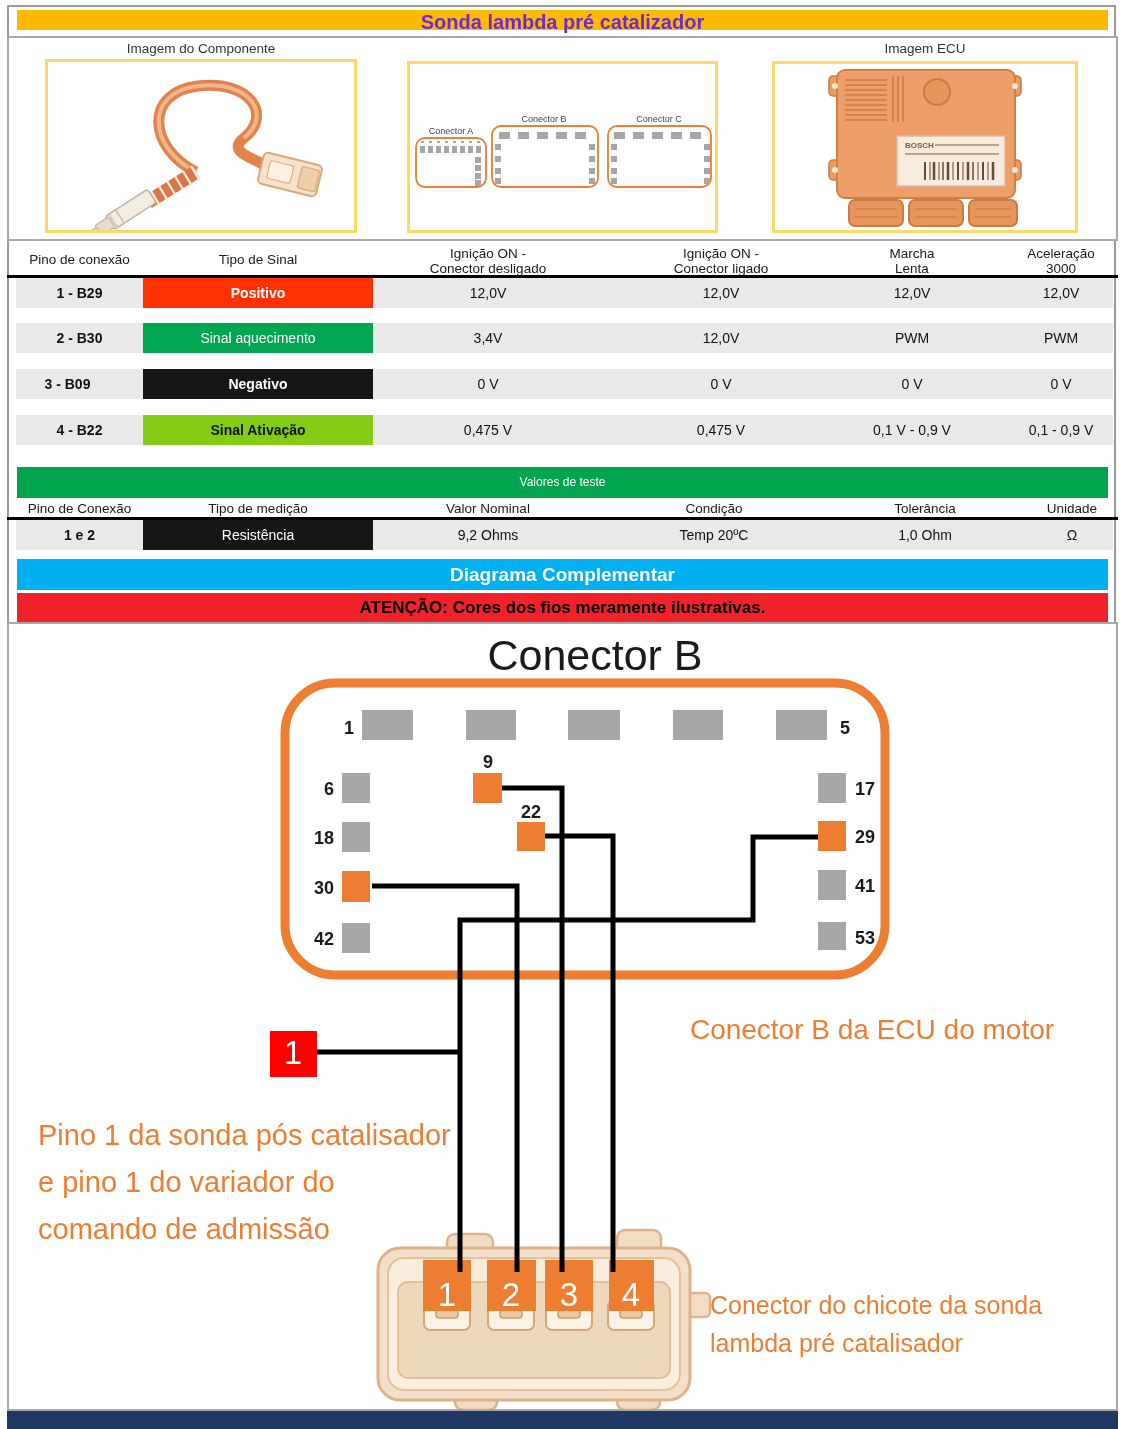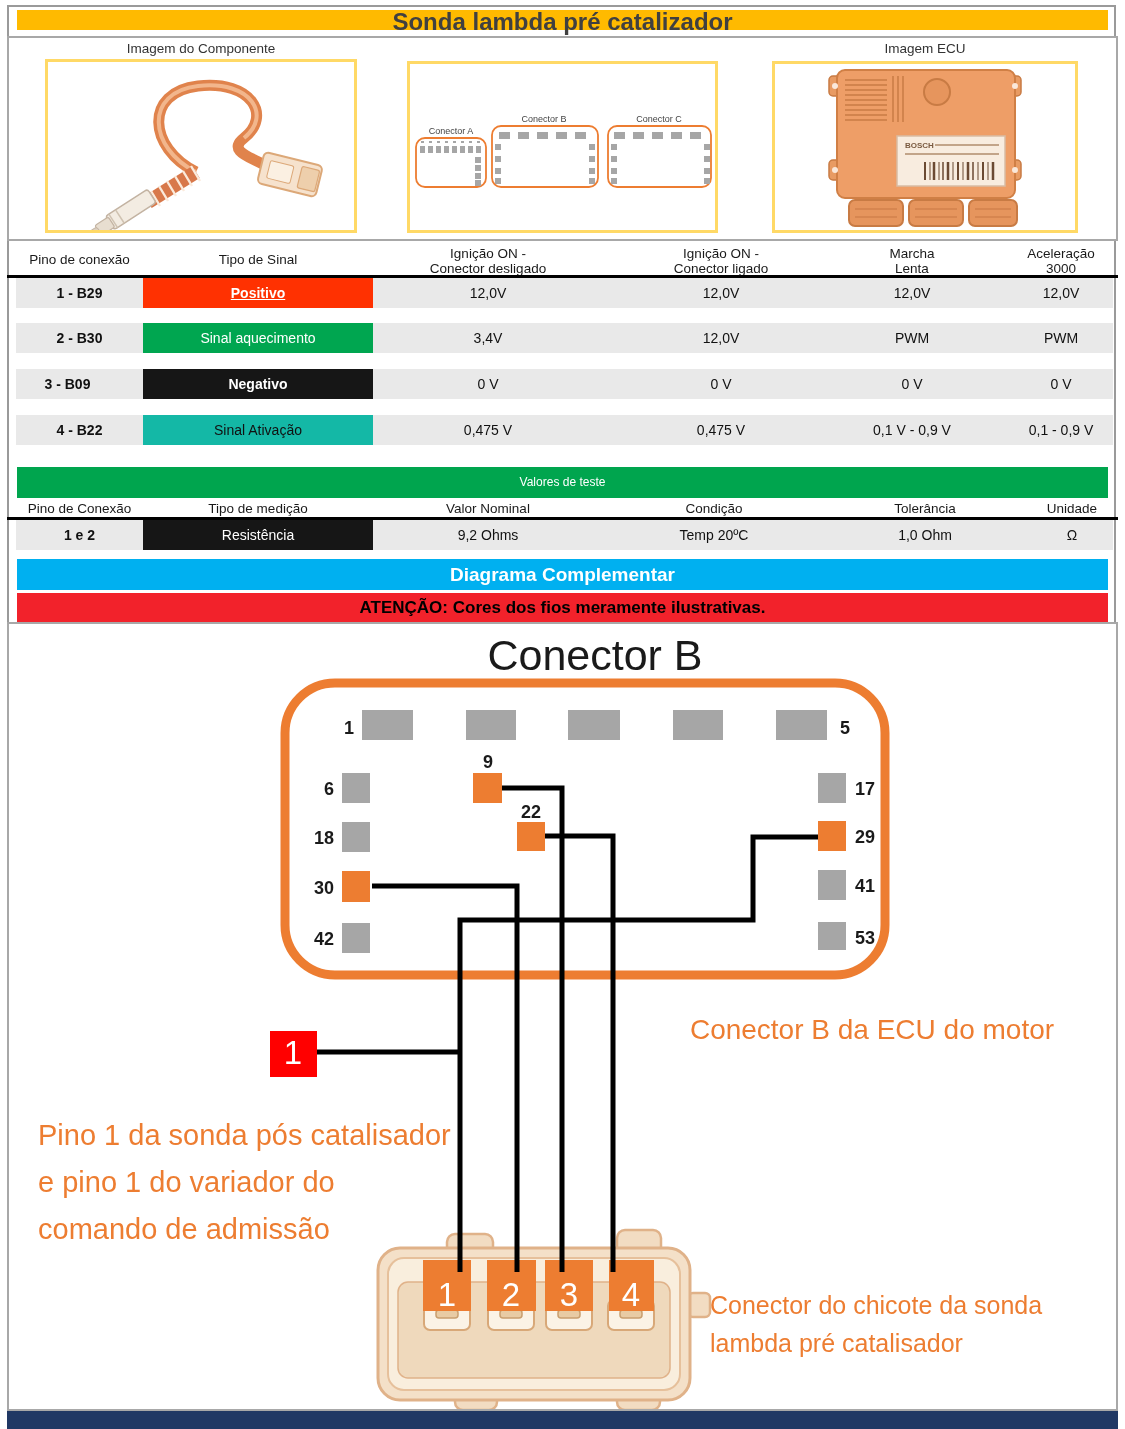--- a/index.html
+++ b/index.html
@@ -1,33 +1,33 @@
 <!DOCTYPE html>
 <html><head>
 <meta charset="utf-8">
 <style>
   html,body{margin:0;padding:0;background:#fff;}
   body{width:1125px;height:1429px;position:relative;font-family:"Liberation Sans",sans-serif;}
   .abs{position:absolute;}
   .page-border{left:7px;top:5px;width:1109px;height:1422px;border:2px solid #9a9a9a;box-sizing:border-box;}
   .bar{left:17px;width:1091px;text-align:center;box-sizing:border-box;}
-  .title-bar{top:10px;height:20px;background:#ffba00;color:#404040;font-weight:bold;font-size:24px;line-height:24px;}
+  .title-bar{top:10px;height:20px;background:#ffba00;color:#6d28d9;font-weight:bold;font-size:20px;line-height:24px;}
   .images-box{left:7px;top:36px;width:1111px;height:205px;border:2px solid #a8a8a8;box-sizing:border-box;background:#fff;}
   .img-label{top:41px;height:16px;font-size:13.5px;color:#333;text-align:center;line-height:16px;}
   .panel{border:3px solid #ffd966;box-sizing:border-box;background:#fff;}
   .hdr-cell{font-size:13.5px;color:#1a1a1a;text-align:center;line-height:14.5px;}
   .hline{left:7px;width:1111px;height:3px;background:#000;}
   .stripe{left:16px;width:1097px;height:30px;background:#e9e9e9;}
   .cell{height:30px;line-height:30px;font-size:14px;color:#111;text-align:center;}
   .pin-cell{font-weight:bold;}
   .sig-cell{left:143px;width:230px;}
-  .sig-red{background:#ff3101;color:#fff;font-weight:bold;text-decoration:underline;}
+  .sig-red{background:#ff3101;color:#fff;font-weight:bold;}
   .sig-green{background:#00a650;color:#fff;}
   .sig-black{background:#161616;color:#fff;font-weight:bold;}
-  .sig-yellow{background:#14b8a6;color:#111;}
+  .sig-yellow{background:#84cc16;color:#111;font-weight:bold;}
   .green-bar{top:467px;height:31px;background:#00a54e;color:#fff;font-size:12px;line-height:31px;}
   .blue-bar{top:559px;height:31px;background:#00b0f0;color:#fff;font-weight:bold;font-size:19px;line-height:31px;}
   .red-bar{top:593px;height:29px;background:#f2222b;color:#000000;font-weight:bold;font-size:17px;line-height:29px;}
   .diagram-box{left:7px;top:622px;width:1111px;height:789px;border:2px solid #a8a8a8;box-sizing:border-box;background:#fff;}
   .footer{left:7px;top:1411px;width:1111px;height:18px;background:#203864;}
   svg text{font-family:"Liberation Sans",sans-serif;}
 </style>
 </head>
 <body>
 

